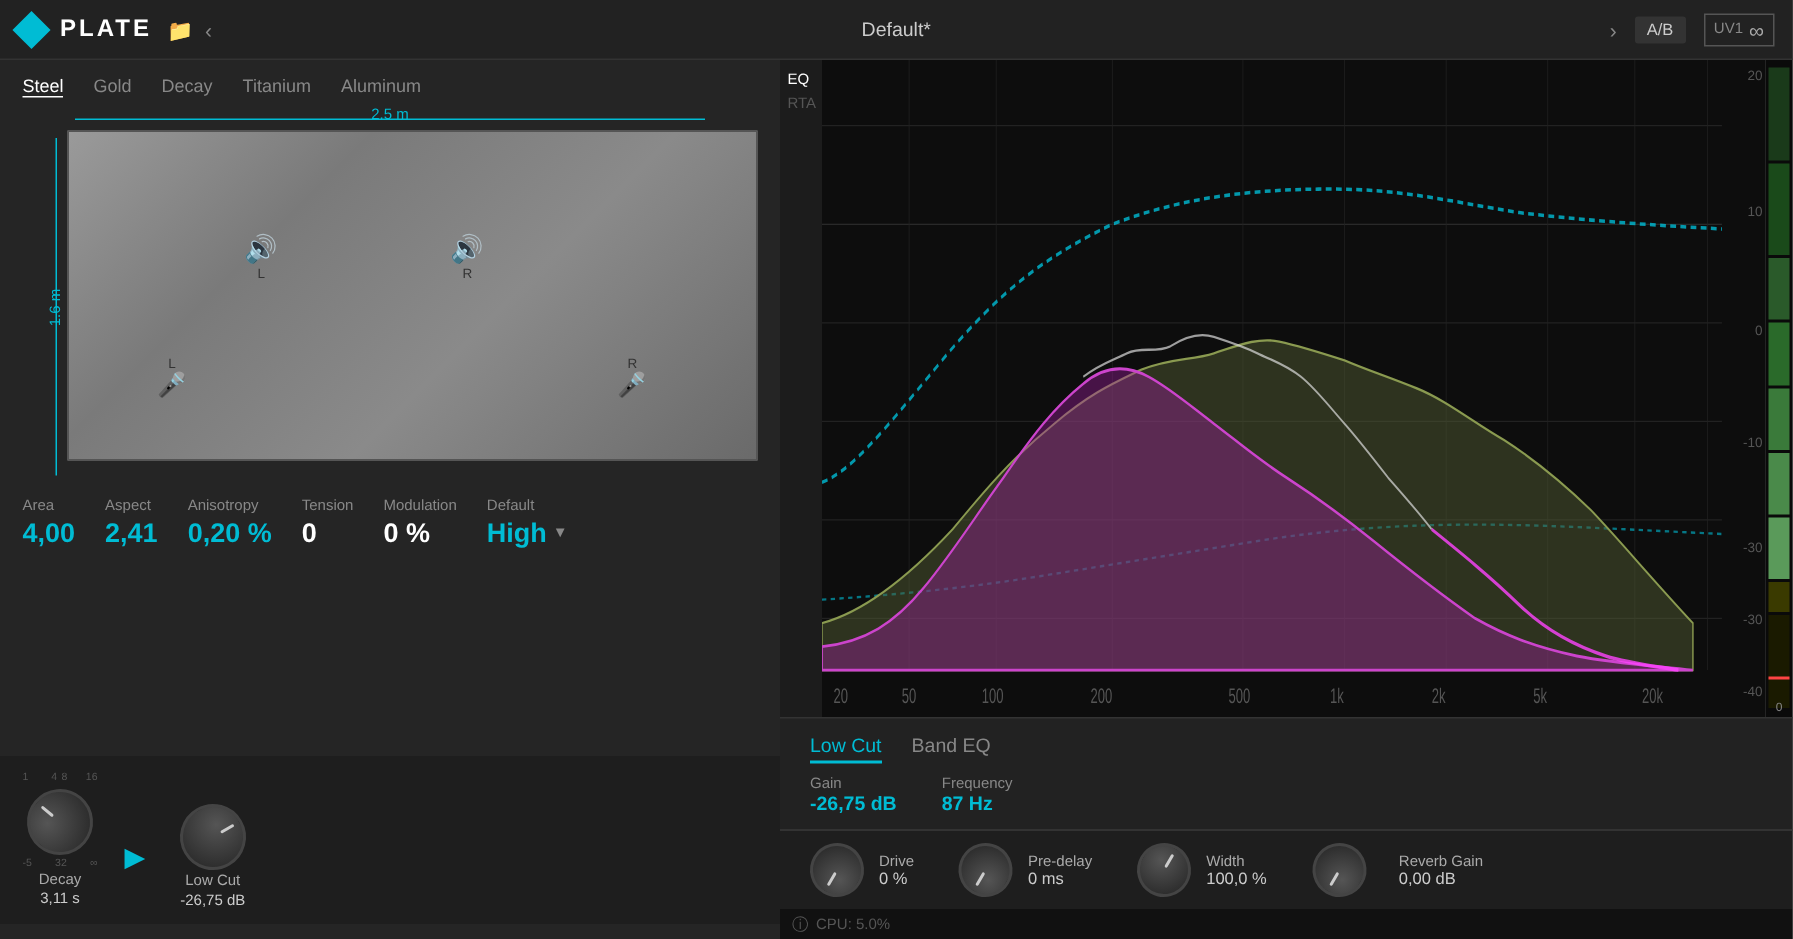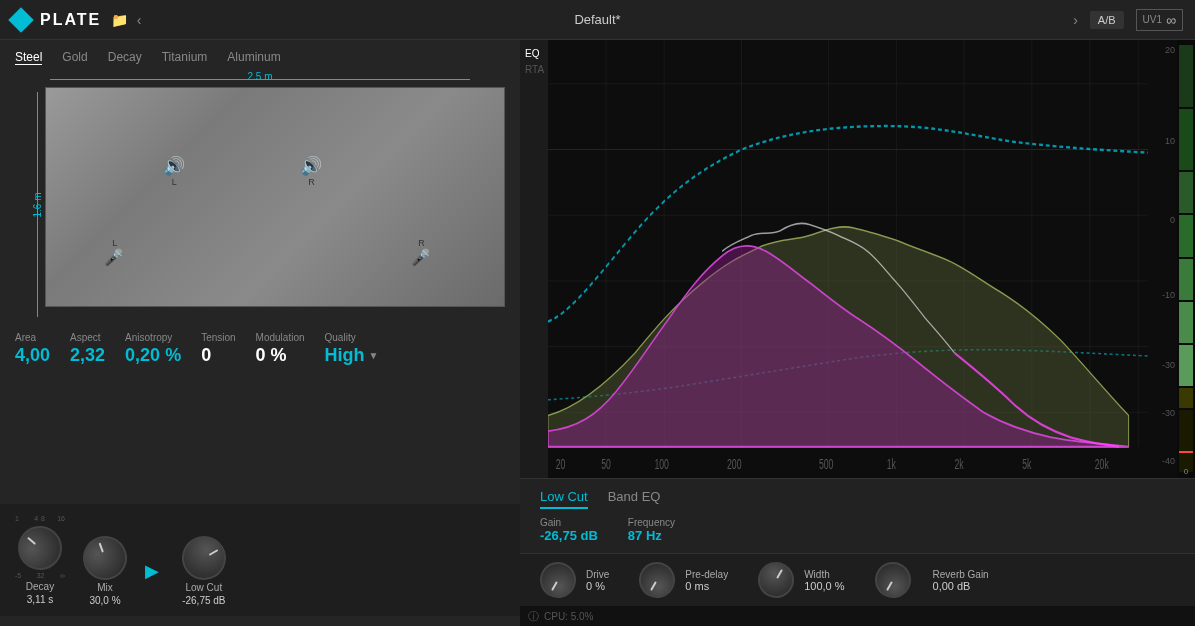--- a/index.html
+++ b/index.html
@@ -372,36 +372,36 @@
       </div>
     </div>
 
     <div class="params-row">
       <div class="param-group">
         <span class="param-label">Area</span>
         <span class="param-value">4,00</span>
       </div>
       <div class="param-group">
         <span class="param-label">Aspect</span>
-        <span class="param-value">2,32</span>
+        <span class="param-value">2,41</span>
       </div>
       <div class="param-group">
         <span class="param-label">Anisotropy</span>
         <span class="param-value">0,20 %</span>
       </div>
       <div class="param-group">
         <span class="param-label">Tension</span>
         <span class="param-value white">0</span>
       </div>
       <div class="param-group">
         <span class="param-label">Modulation</span>
         <span class="param-value white">0 %</span>
       </div>
       <div class="param-group">
-        <span class="param-label">Quality</span>
+        <span class="param-label">Default</span>
         <div style="display:flex; align-items:center; gap:4px;">
           <span class="param-value" style="color:#00bcd4;">High</span>
           <span style="color:#888; font-size:10px;">▼</span>
         </div>
       </div>
     </div>
 
     <div class="knobs-row">
 
       <div style="display:flex; flex-direction:column; align-items:center; gap:2px;">
@@ -409,25 +409,20 @@
           <span style="float:left;">1</span><span style="margin:0 3px;">4</span><span>8</span><span style="float:right;">16</span>
         </div>
         <div class="knob" style="transform:rotate(-50deg);"></div>
         <div style="font-size:7px; color:#555; text-align:center; width:50px;">
           <span style="float:left;">-5</span><span>32</span><span style="float:right;">∞</span>
         </div>
         <span class="knob-label">Decay</span>
         <span class="knob-value">3,11 s</span>
       </div>
 
-      <div style="display:flex; flex-direction:column; align-items:center; gap:2px;">
-        <div class="knob" style="transform:rotate(-20deg); margin-top:22px;"></div>
-        <span class="knob-label">Mix</span>
-        <span class="knob-value">30,0 %</span>
-      </div>
 
       <div style="margin-top:22px;">
         <span class="play-btn">▶</span>
       </div>
 
       <div style="display:flex; flex-direction:column; align-items:center; gap:2px;">
         <div class="knob" style="transform:rotate(60deg); margin-top:22px;"></div>
         <span class="knob-label">Low Cut</span>
         <span class="knob-value">-26,75 dB</span>
       </div>

